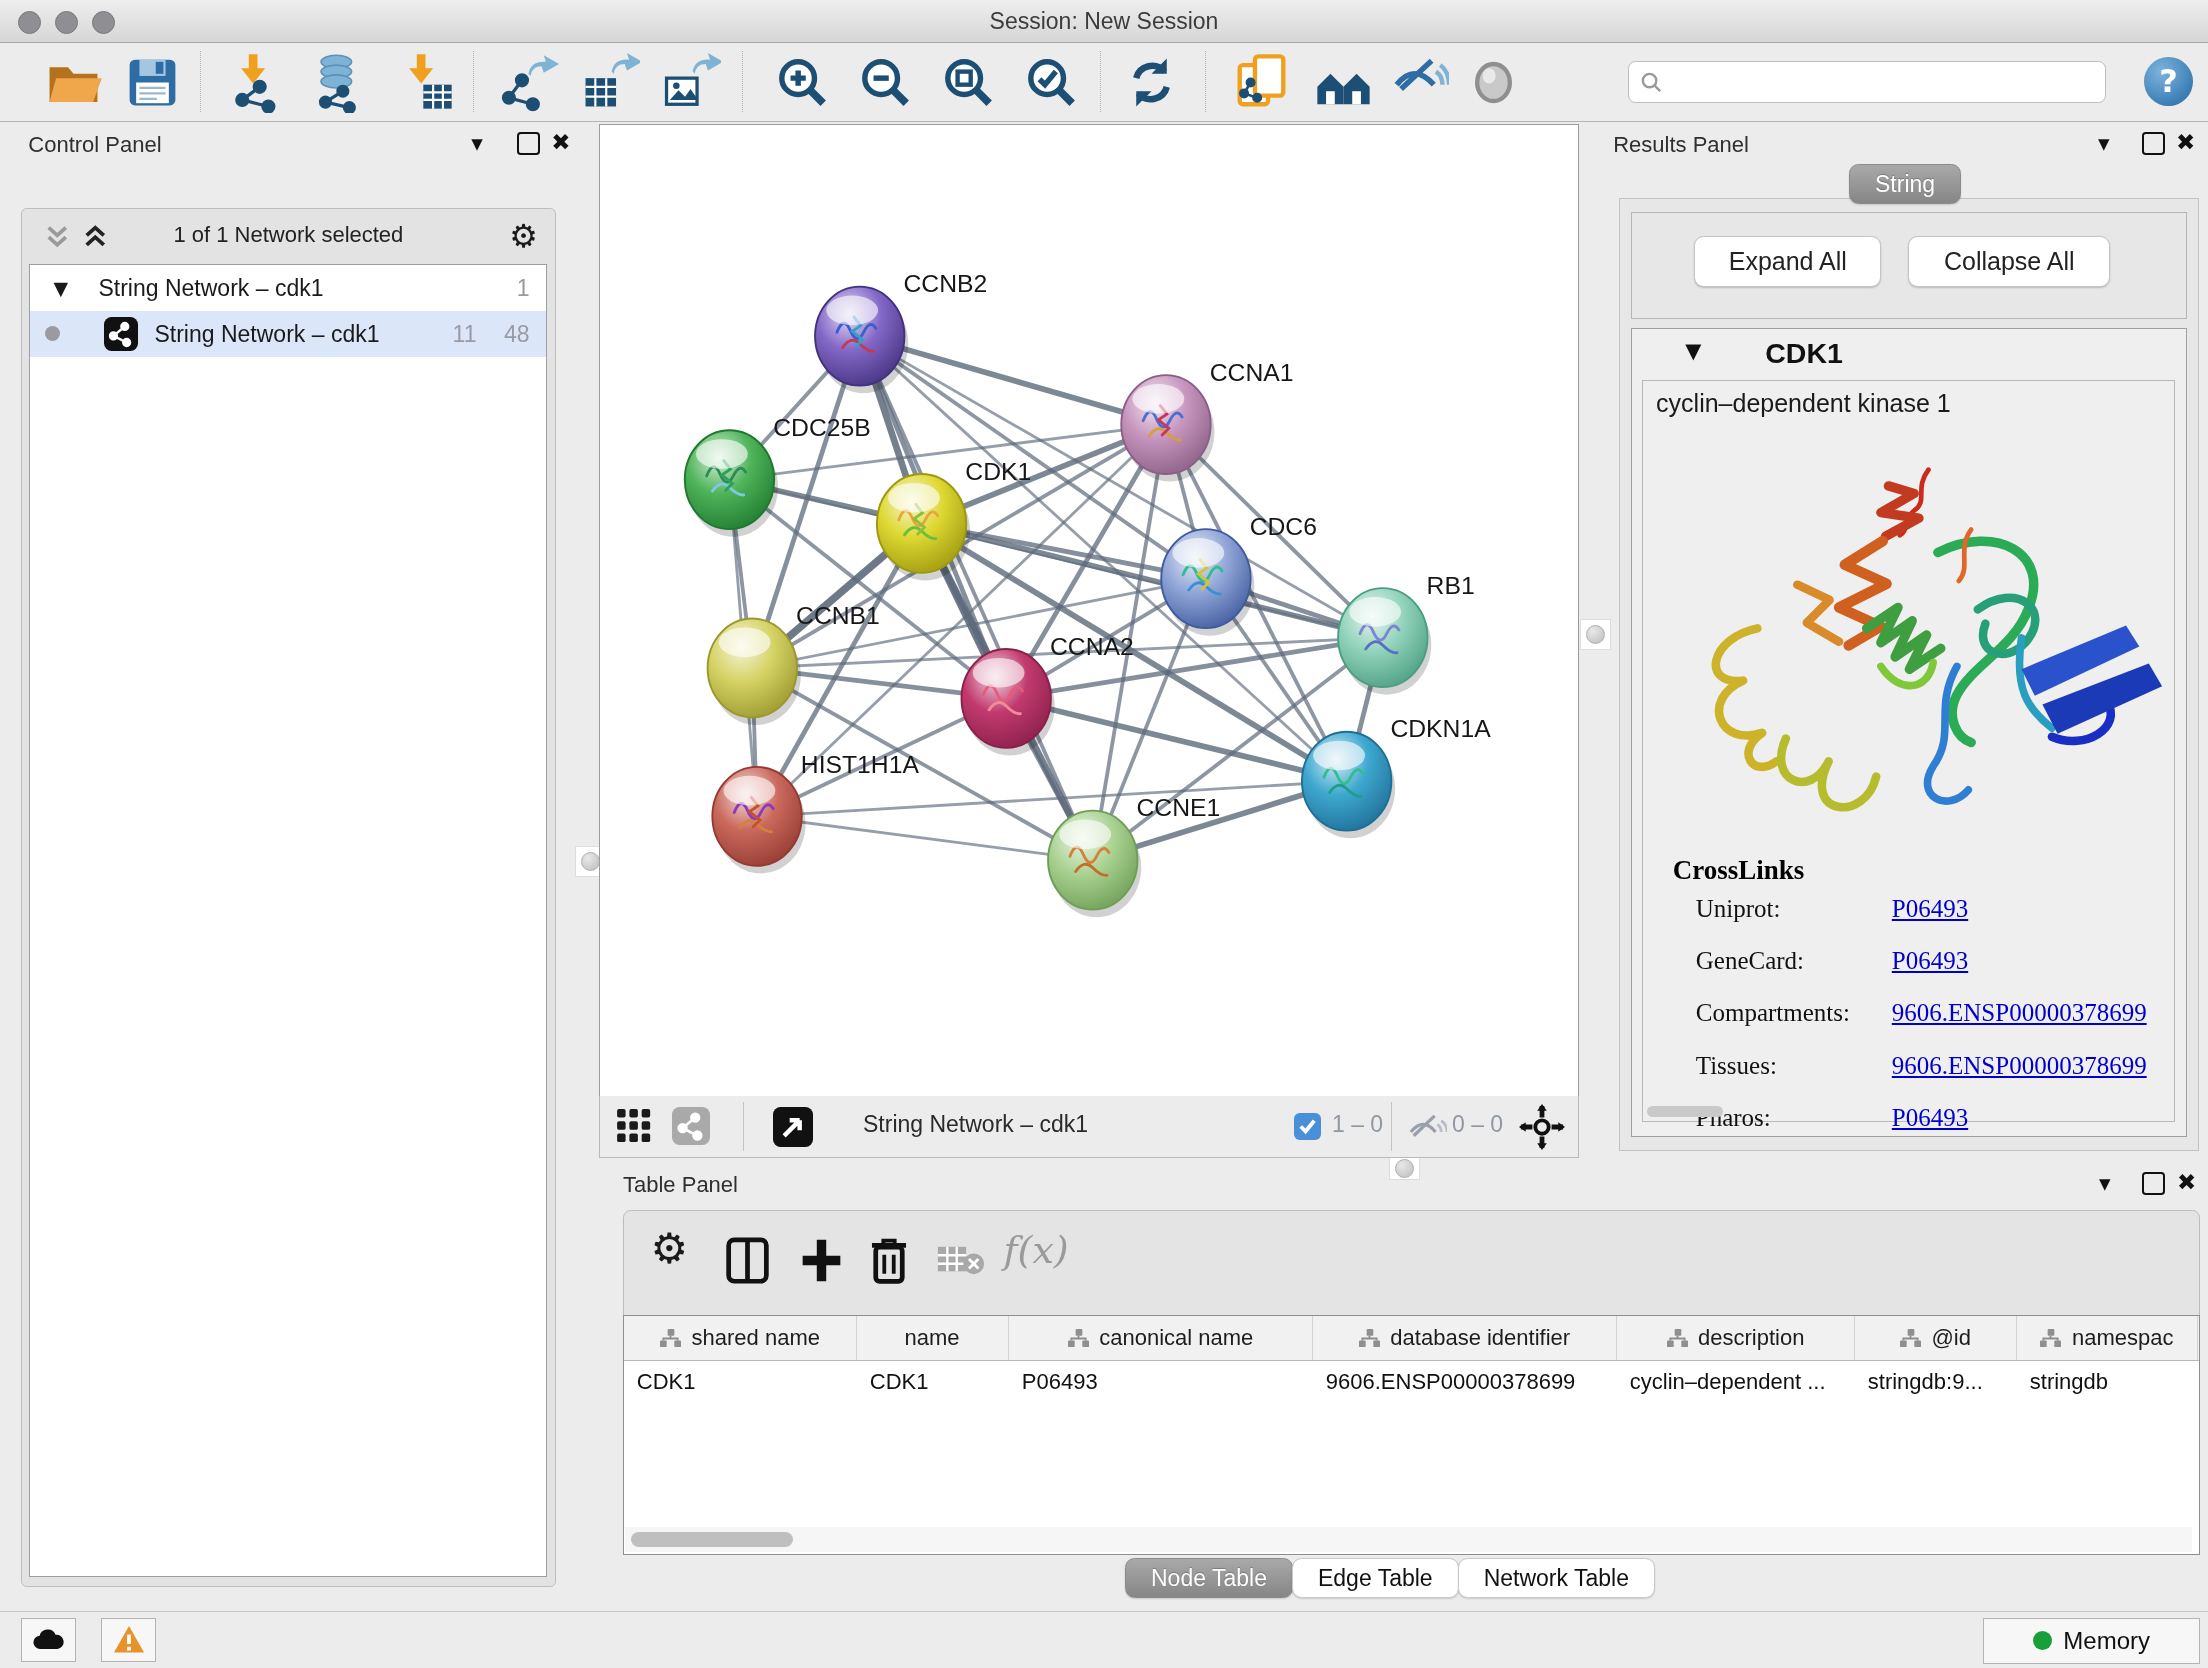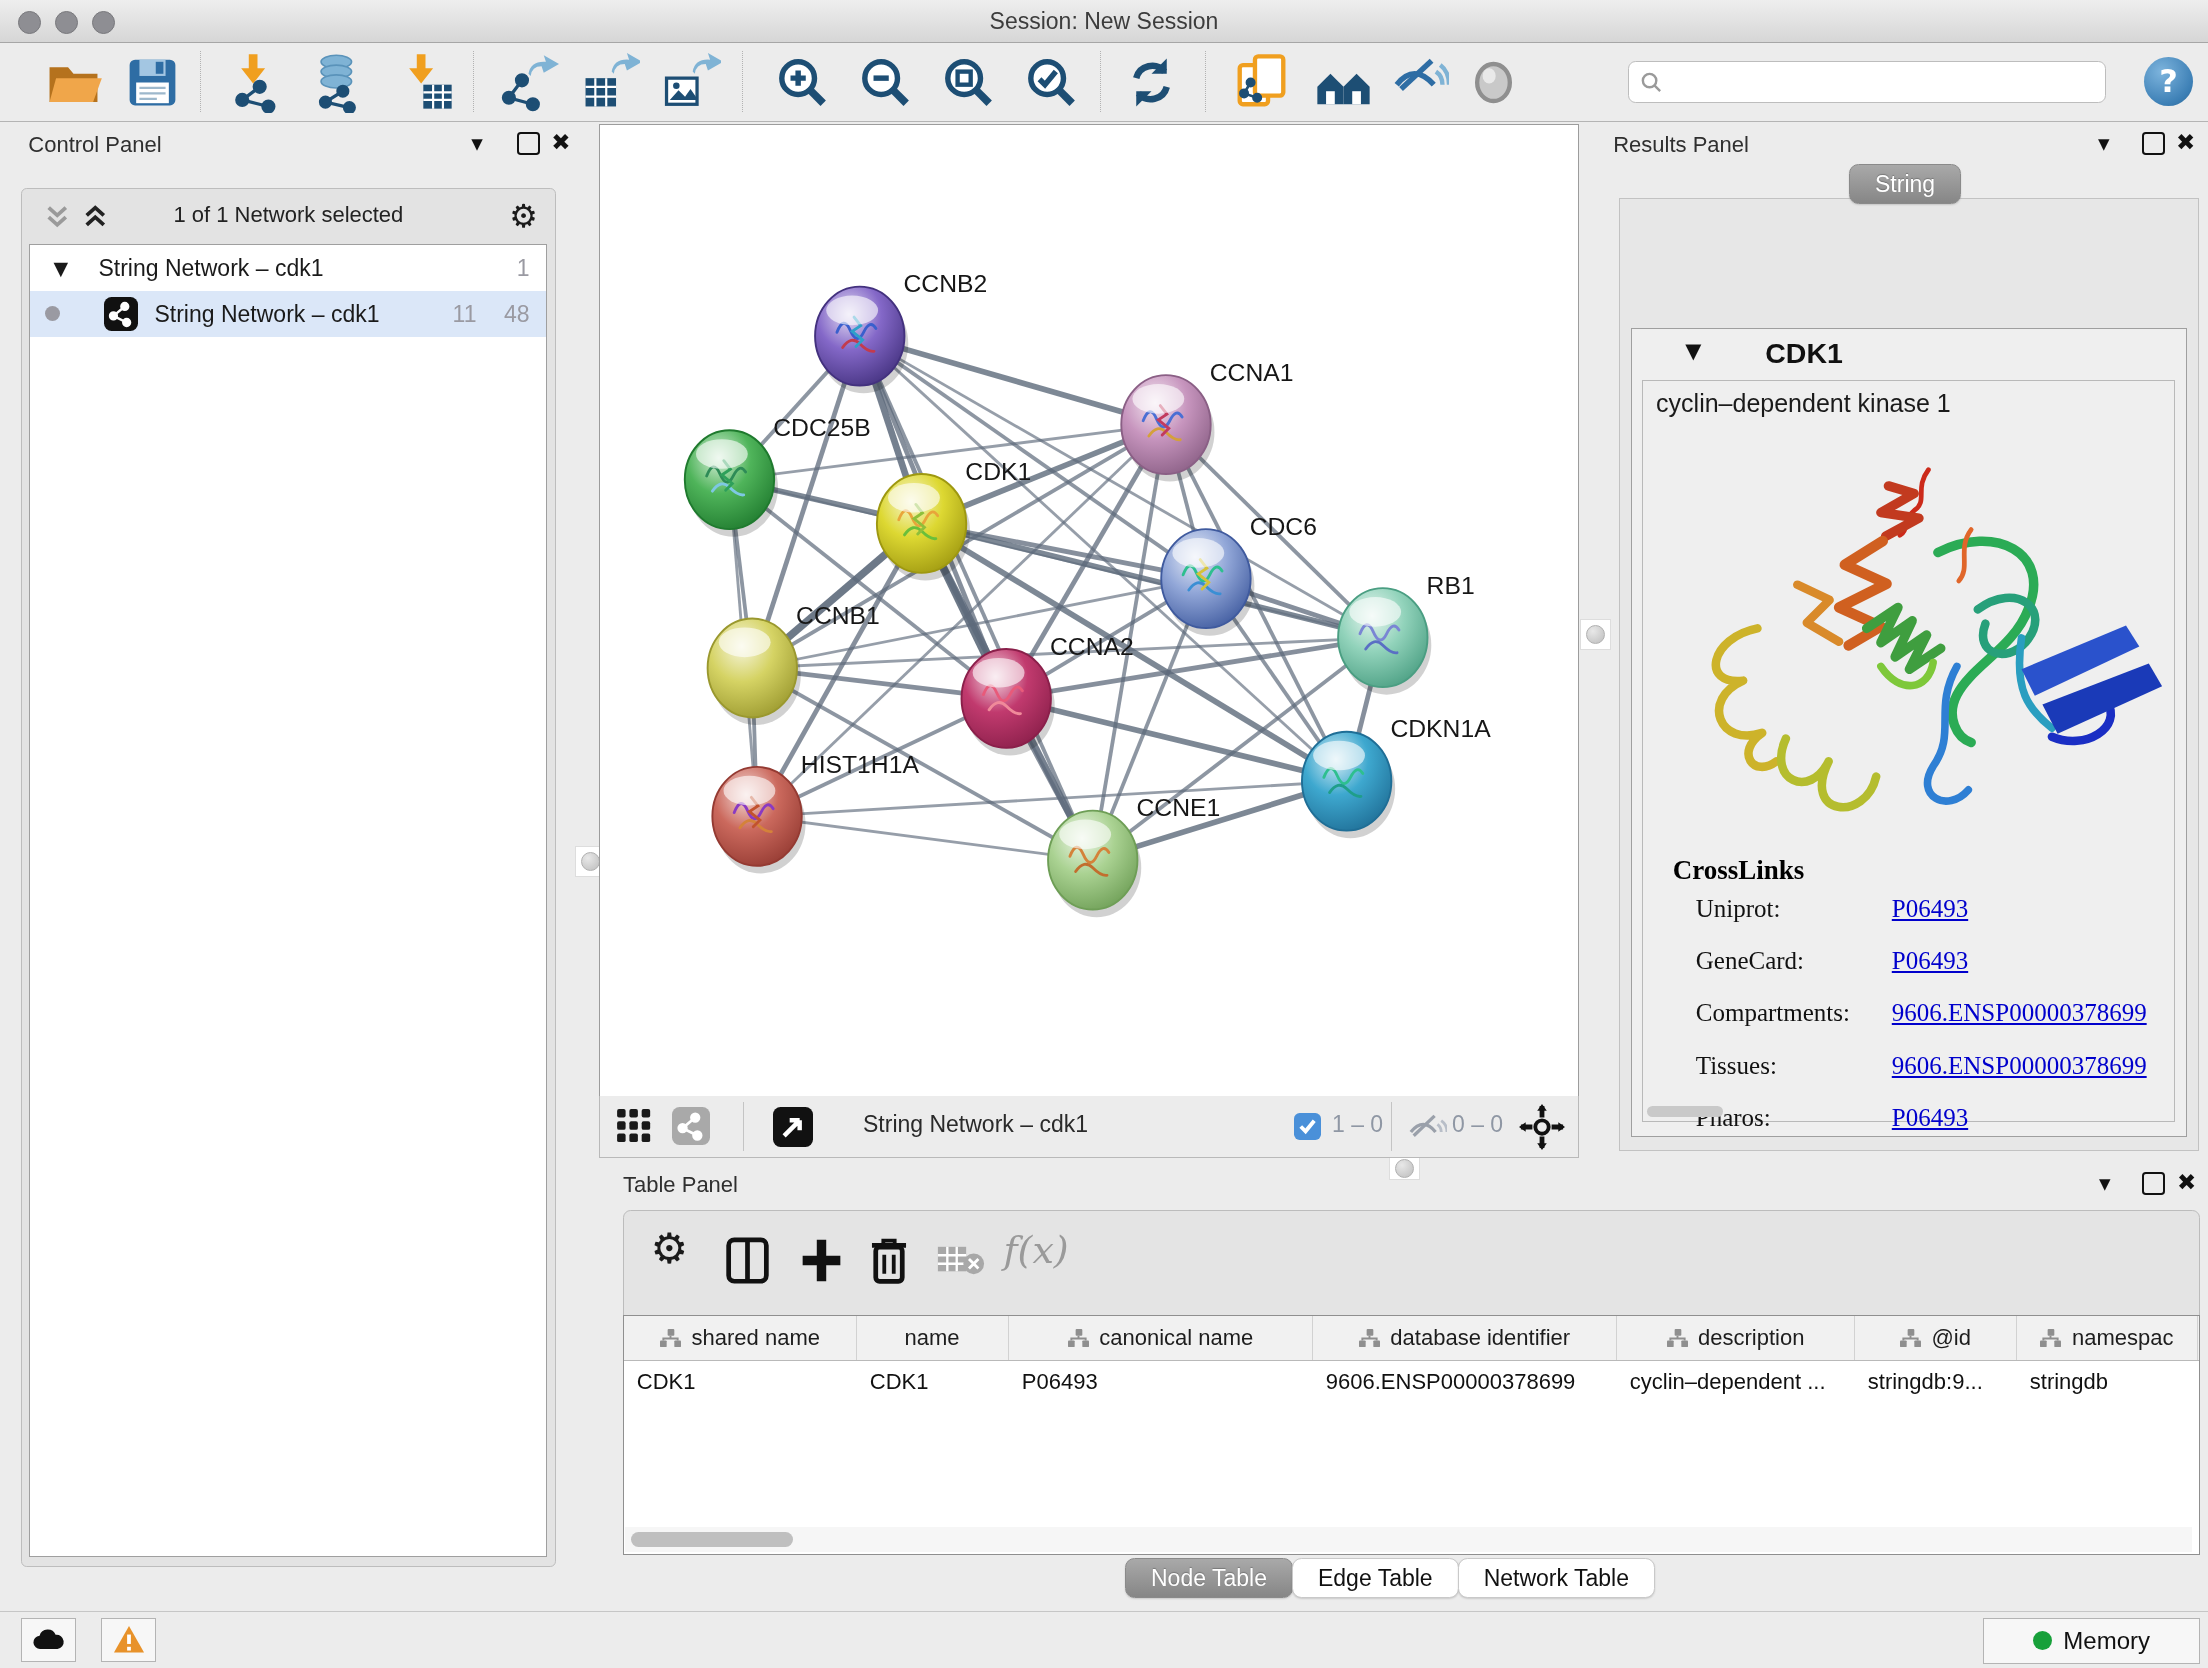--- a/index.html
+++ b/index.html
@@ -34,21 +34,21 @@
   .panel-head-text{font-size:22px;color:#2f2f2f;}
   .ph-ctl{font-size:23px;color:#111;}
   .ph-box{display:inline-block;width:19px;height:19px;border:2.9px solid #111;border-radius:3.8px;}
   .tab{display:inline-block;padding:5.7px 25px;font-size:23px;background:#fff;color:#111;
     border:1px solid #c9c9c9;border-radius:9.5px;margin-right:-1px;box-shadow:0 1px 1.9px rgba(0,0,0,.15);}
   .tab.active{background:linear-gradient(#a9a9a9,#868686);color:#fff;border-color:#8a8a8a;
     text-shadow:0 -1px 1px rgba(0,0,0,.25);}
 
   
   .control-panel{position:absolute;left:13.3px;top:124px;width:550px;height:1458px;background:#ececec;}
-  .cp-body{position:absolute;left:7.6px;top:64px;width:533px;height:1377px;background:#e3e3e3;
+  .cp-body{position:absolute;left:7.6px;top:84px;width:533px;height:1377px;background:#e3e3e3;
     border:1px solid #bdbdbd;border-radius:5.7px;}
   .cp-sub{position:absolute;left:0;top:0;width:100%;height:53px;}
   .cp-list{position:absolute;left:7.6px;top:55px;width:516px;height:1311px;background:#fff;
     border:1px solid #9f9f9f;}
   .tree-row{position:relative;width:100%;height:46px;font-size:23px;line-height:46px;color:#1a1a1a;}
   .tree-row.selected{background:#dbe7f8;}
   .cnt{position:absolute;color:#9a9aa2;}
   .share-badge{position:absolute;width:34px;height:34px;border-radius:7.6px;top:5.7px;}
 
   
@@ -656,20 +656,24 @@
   </div>
   <span class="abs glyph ph-ctl" style="left:481px;top:5.7px">▾</span>
   <span class="abs ph-box" style="left:525px;top:7.6px"></span>
   <span class="abs glyph ph-ctl" style="left:559px;top:4.8px;font-weight:bold">✖</span>
 
   <div class="abs" style="left:232px;top:40px;z-index:2">
     <span class="tab active">String</span>
   </div>
 
   <div class="rp-outer">
+    <div class="rp-btnbox">
+      <span class="rp-btn" style="left:62px;width:185px">Expand All</span>
+      <span class="rp-btn" style="left:276px;width:200px">Collapse All</span>
+    </div>
     <div class="rp-content">
       <div class="rp-sec-head">
         <span class="abs glyph" style="left:53px;top:9.5px;font-size:21px">▼</span>
         <span class="abs" style="left:133px;top:7.6px">CDK1</span>
       </div>
       <div class="rp-inner">
         <span class="rp-desc">cyclin–dependent kinase 1</span>
 
         <svg class="abs" style="left:0;top:46px" width="529" height="399" viewBox="0 0 556 420">
           <g fill="none" stroke-linecap="round" stroke-linejoin="round">

